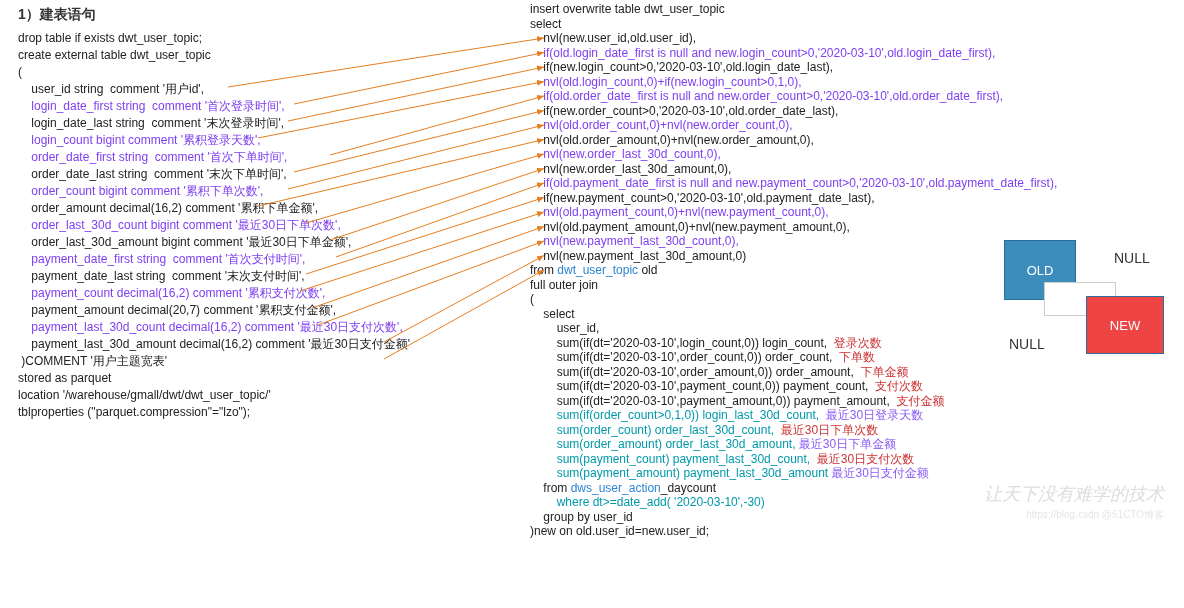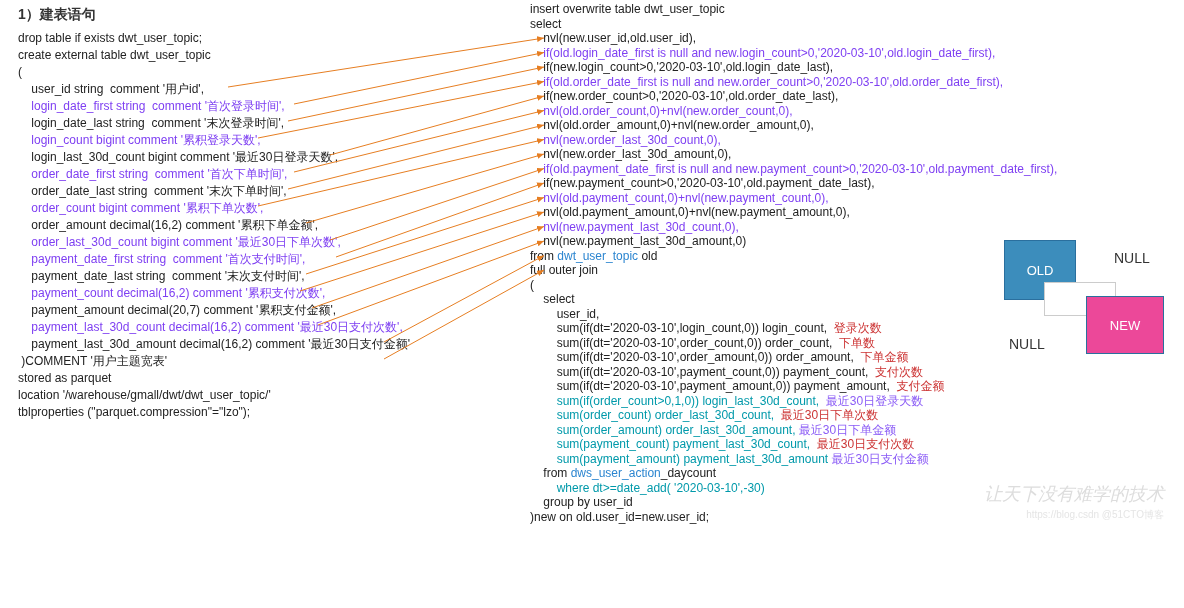--- a/index.html
+++ b/index.html
@@ -12,66 +12,67 @@
 .purple{color:#7e3ff2}
 .blue{color:#2b85d0}
 .black{color:#222}
 .red-ann{color:#cc3333}
 .purple-ann{color:#8b5cf6}
 .teal{color:#0099aa}
 svg.arrows{position:absolute;left:0;top:0;width:1184px;height:608px;pointer-events:none}
 .diagram{position:absolute;right:10px;top:240px;width:170px;height:120px}
 .box-old{position:absolute;left:0;top:0;width:70px;height:58px;background:#3c8dbc;color:#fff;display:flex;align-items:center;justify-content:center;font-size:13px;border:1px solid #2a6f9e}
 .box-mid{position:absolute;left:40px;top:42px;width:70px;height:32px;background:#fff;border:1px solid #ccc}
-.box-new{position:absolute;left:82px;top:56px;width:76px;height:56px;background:#ec4899;color:#fff;display:flex;align-items:center;justify-content:center;font-size:13px;border:1px solid #2a6f9e}
+.box-new{position:absolute;left:82px;top:56px;width:76px;height:56px;background:#ef4444;color:#fff;display:flex;align-items:center;justify-content:center;font-size:13px;border:1px solid #2a6f9e}
 .null1{position:absolute;left:110px;top:10px;font-size:14px;color:#333}
 .null2{position:absolute;left:5px;top:96px;font-size:14px;color:#333}
 .watermark{position:absolute;right:20px;bottom:18px;font-size:18px;color:#ddd;font-style:italic;font-family:"KaiTi","STKaiti",serif}
 .wm2{position:absolute;right:20px;bottom:2px;font-size:10px;color:#e5e5e5}
 </style>
 </head>
 <body>
 <div class="container">
 
 <div class="left">
   <div class="title">1）建表语句</div>
   <div id="left-code">
         <div class="code-line black">drop table if exists dwt_user_topic;</div>
         <div class="code-line black">create external table dwt_user_topic</div>
         <div class="code-line black">(</div>
         <div class="code-line black">    user_id string  comment '用户id',</div>
         <div class="code-line purple">    login_date_first string  comment '首次登录时间',</div>
         <div class="code-line black">    login_date_last string  comment '末次登录时间',</div>
         <div class="code-line purple">    login_count bigint comment '累积登录天数',</div>
-        <div class="code-line black">    login_last_30d_count bigint comment '最近30日登录天数',</div>
         <div class="code-line purple">    order_date_first string  comment '首次下单时间',</div>
         <div class="code-line black">    order_date_last string  comment '末次下单时间',</div>
         <div class="code-line purple">    order_count bigint comment '累积下单次数',</div>
         <div class="code-line black">    order_amount decimal(16,2) comment '累积下单金额',</div>
         <div class="code-line purple">    order_last_30d_count bigint comment '最近30日下单次数',</div>
+        <div class="code-line black">    order_last_30d_amount bigint comment '最近30日下单金额',</div>
         <div class="code-line purple">    payment_date_first string  comment '首次支付时间',</div>
         <div class="code-line black">    payment_date_last string  comment '末次支付时间',</div>
         <div class="code-line purple">    payment_count decimal(16,2) comment '累积支付次数',</div>
         <div class="code-line black">    payment_amount decimal(20,7) comment '累积支付金额',</div>
         <div class="code-line purple">    payment_last_30d_count decimal(16,2) comment '最近30日支付次数',</div>
         <div class="code-line black">    payment_last_30d_amount decimal(16,2) comment '最近30日支付金额'</div>
         <div class="code-line black"> )COMMENT '用户主题宽表'</div>
         <div class="code-line black">stored as parquet</div>
         <div class="code-line black">location '/warehouse/gmall/dwt/dwt_user_topic/'</div>
         <div class="code-line black">tblproperties ("parquet.compression"="lzo");</div>
       </div>
 </div>
 
 <div class="right">
   <div id="right-code">
         <div class="code-line black">insert overwrite table dwt_user_topic</div>
         <div class="code-line black">select</div>
         <div class="code-line black">    nvl(new.user_id,old.user_id),</div>
         <div class="code-line purple">    if(old.login_date_first is null and new.login_count&gt;0,'2020-03-10',old.login_date_first),</div>
         <div class="code-line black">    if(new.login_count&gt;0,'2020-03-10',old.login_date_last),</div>
+        <div class="code-line purple">    nvl(old.login_count,0)+if(new.login_count&gt;0,1,0),</div>
         <div class="code-line purple">    if(old.order_date_first is null and new.order_count&gt;0,'2020-03-10',old.order_date_first),</div>
         <div class="code-line black">    if(new.order_count&gt;0,'2020-03-10',old.order_date_last),</div>
         <div class="code-line purple">    nvl(old.order_count,0)+nvl(new.order_count,0),</div>
         <div class="code-line black">    nvl(old.order_amount,0)+nvl(new.order_amount,0),</div>
         <div class="code-line purple">    nvl(new.order_last_30d_count,0),</div>
         <div class="code-line black">    nvl(new.order_last_30d_amount,0),</div>
         <div class="code-line purple">    if(old.payment_date_first is null and new.payment_count&gt;0,'2020-03-10',old.payment_date_first),</div>
         <div class="code-line black">    if(new.payment_count&gt;0,'2020-03-10',old.payment_date_last),</div>
         <div class="code-line purple">    nvl(old.payment_count,0)+nvl(new.payment_count,0),</div>
         <div class="code-line black">    nvl(old.payment_amount,0)+nvl(new.payment_amount,0),</div>

